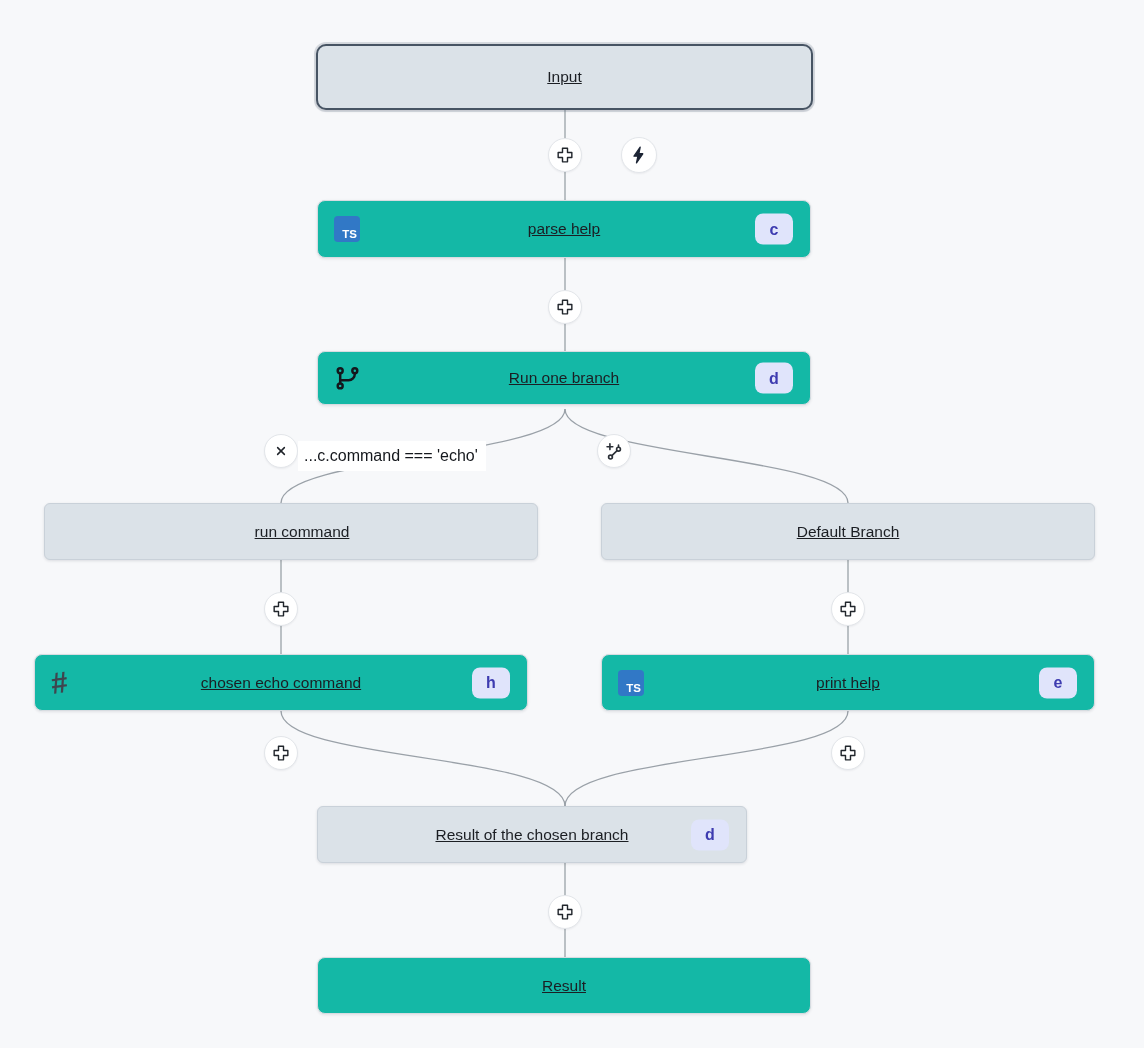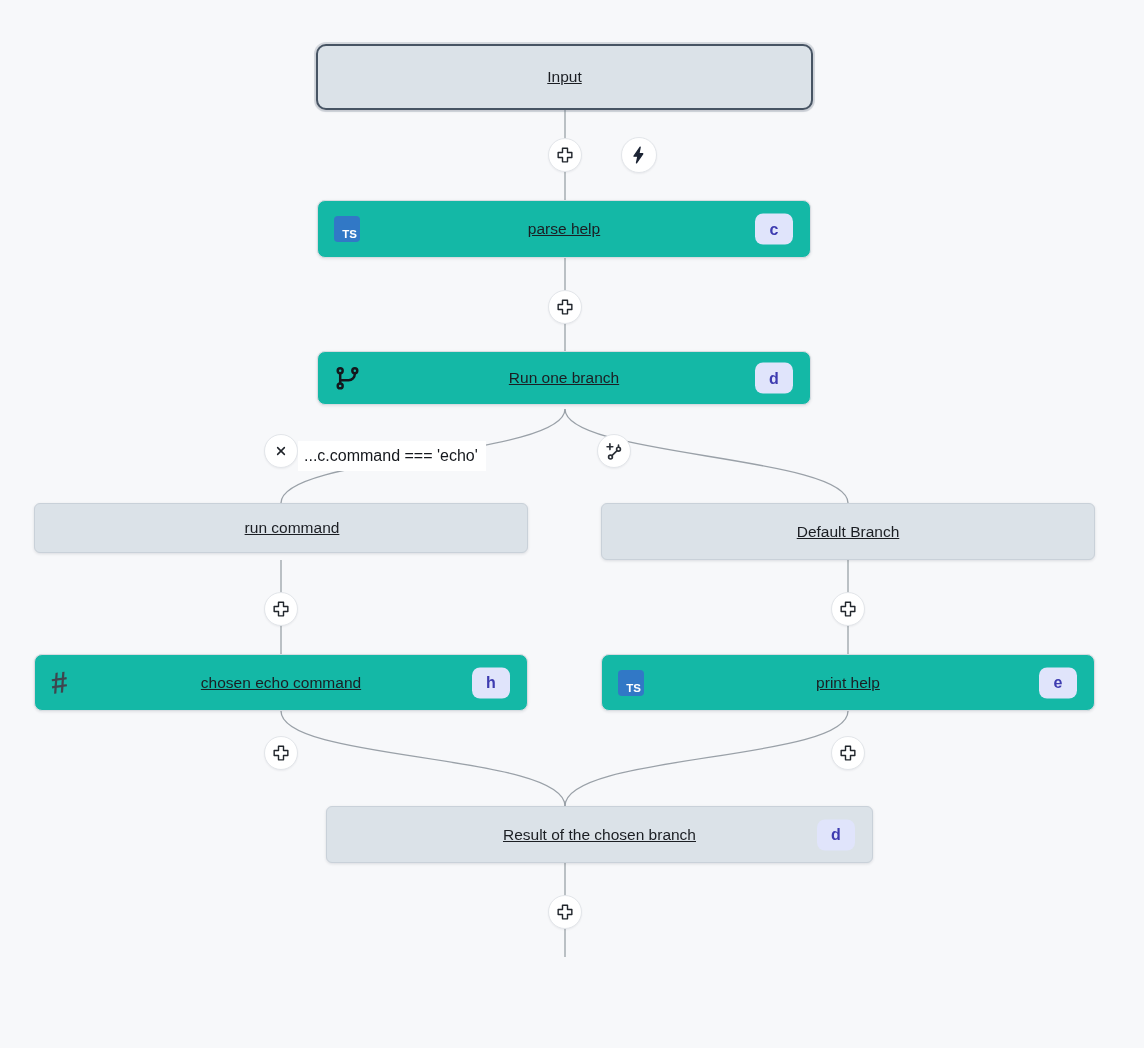--- a/index.html
+++ b/index.html
@@ -91,25 +91,25 @@
     padding:0 8px 0 6px;
     font-size:16px;color:#14171c;
     cursor:pointer;
     justify-content:center;
   }
 
   
   .n-input{left:316px;top:44px;width:497px;height:66px;}
   .n-parse{left:317px;top:200px;width:494px;height:58px;}
   .n-branch{left:317px;top:351px;width:494px;height:54px;}
-  .h-runcmd{left:34px;top:503px;width:494px;height:50px;padding-left:22px;}
+  .h-runcmd{left:44px;top:503px;width:494px;height:57px;padding-left:22px;}
   .n-echo{left:34px;top:654px;width:494px;height:57px;}
   .h-default{left:601px;top:503px;width:494px;height:57px;}
   .n-help{left:601px;top:654px;width:494px;height:57px;}
-  .h-resbranch{left:326px;top:806px;width:547px;height:57px;}
+  .h-resbranch{left:317px;top:806px;width:430px;height:57px;}
   .n-result{left:317px;top:957px;width:494px;height:57px;}
 
   
   .p1{left:548px;top:138px;}
   .zap{left:621px;top:137px;}
   .p2{left:548px;top:290px;}
   .xbtn{left:264px;top:434px;}
   .addbr{left:597px;top:434px;}
   .p3{left:264px;top:592px;}
   .p4{left:831px;top:592px;}
@@ -249,14 +249,17 @@
     <span class="label">Result of the chosen branch</span>
     <span class="badge">d</span>
   </div>
 
   <div class="circle-btn p7">
     <svg width="20" height="20" viewBox="0 0 24 24">
       <path d="M9 3.8h6V9h5.2v6H15v5.2H9V15H3.8V9H9Z" fill="#ffffff" stroke="#21262c" stroke-width="1.7" stroke-linejoin="round"></path>
     </svg>
   </div>
 
+  <div class="node node-white n-result">
+    <span class="label">Result</span>
+  </div>
 
 </div>
 
 </body></html>

